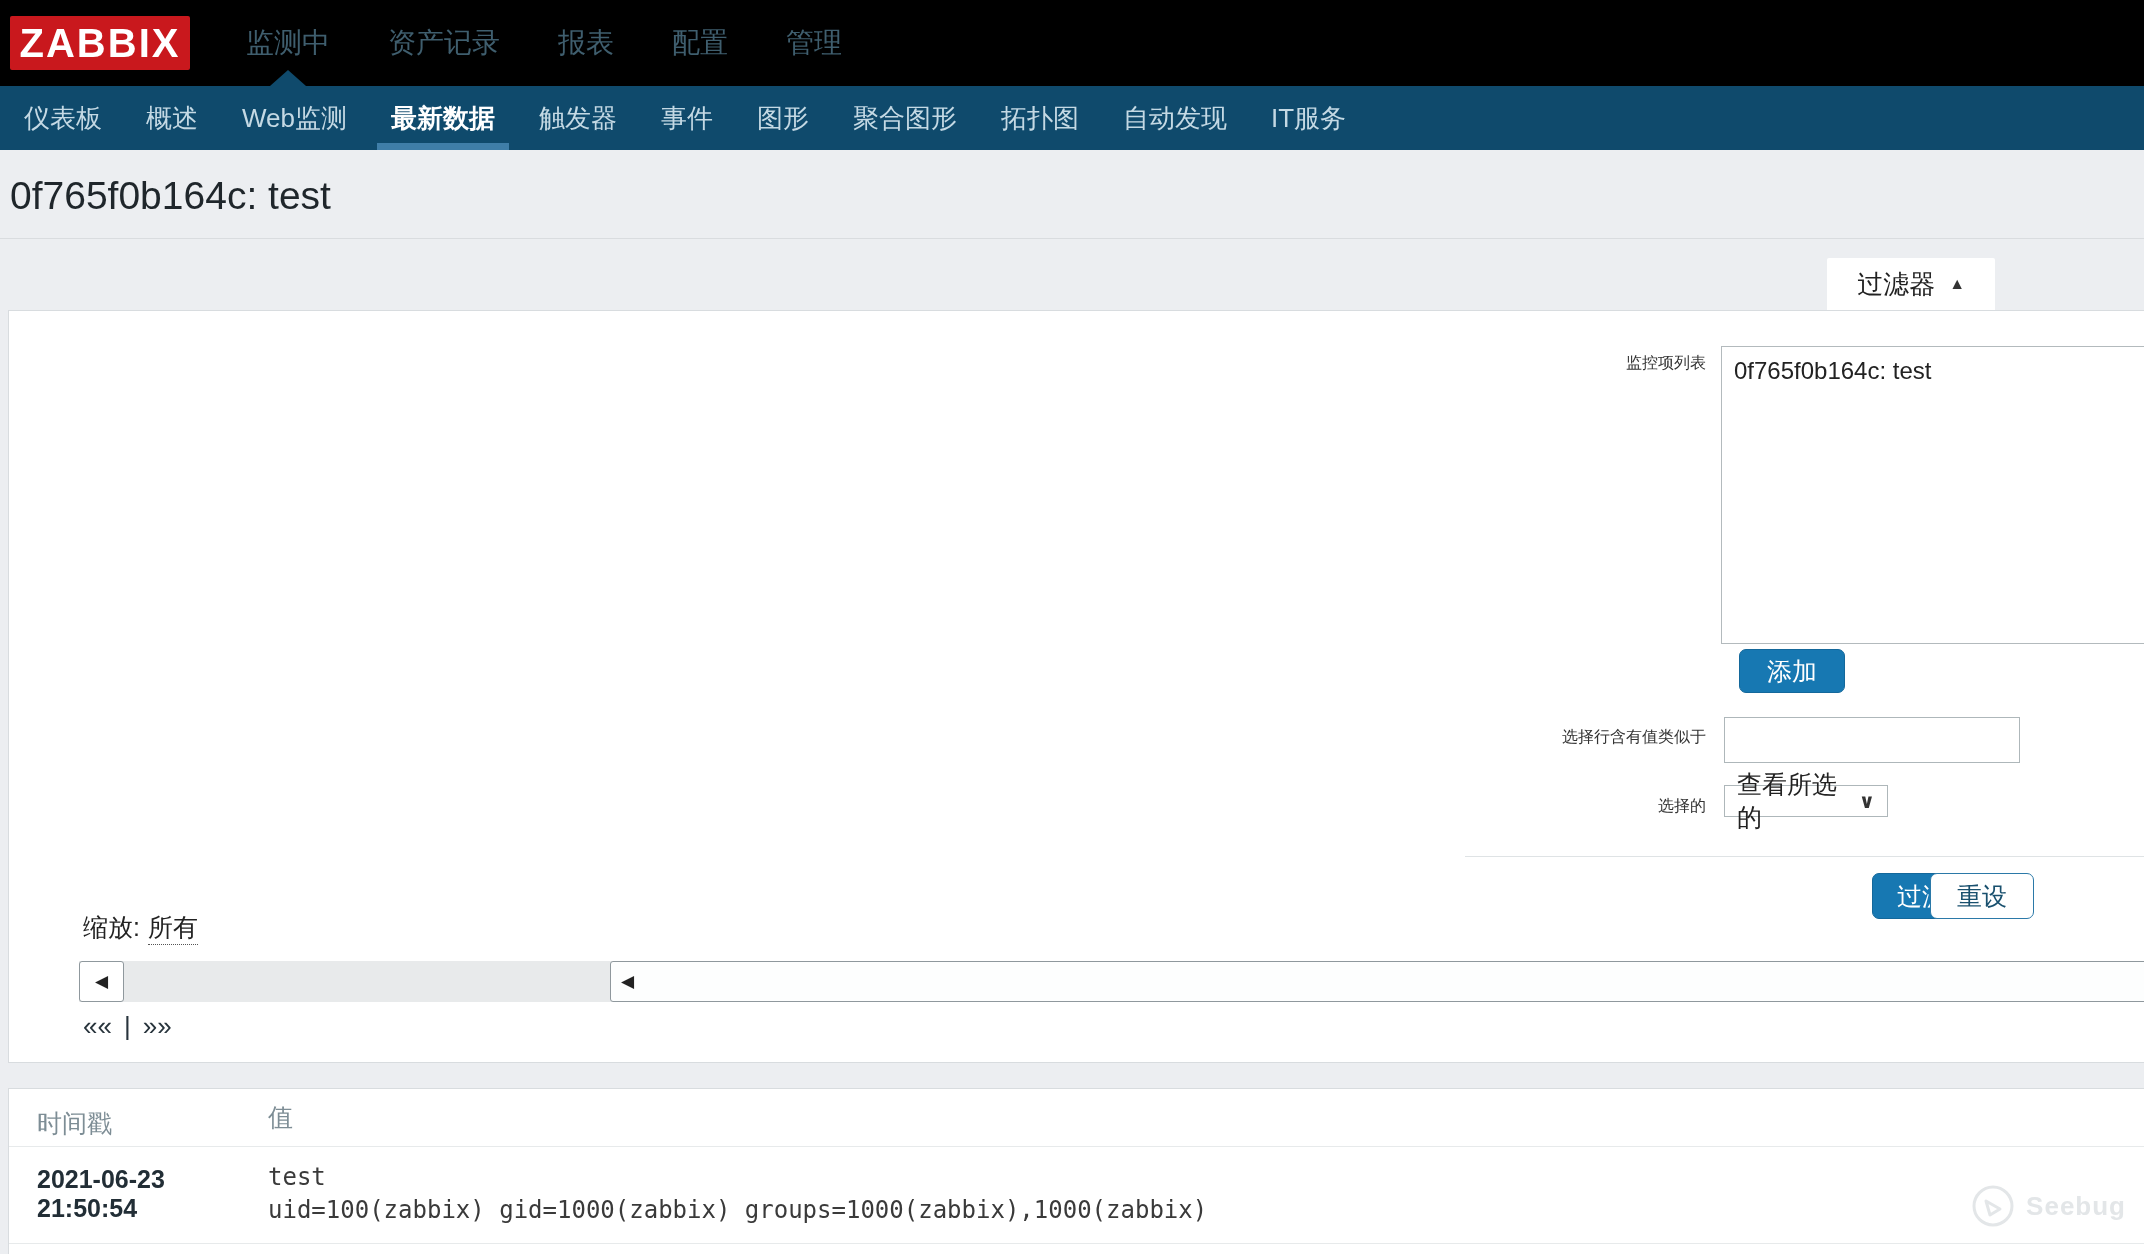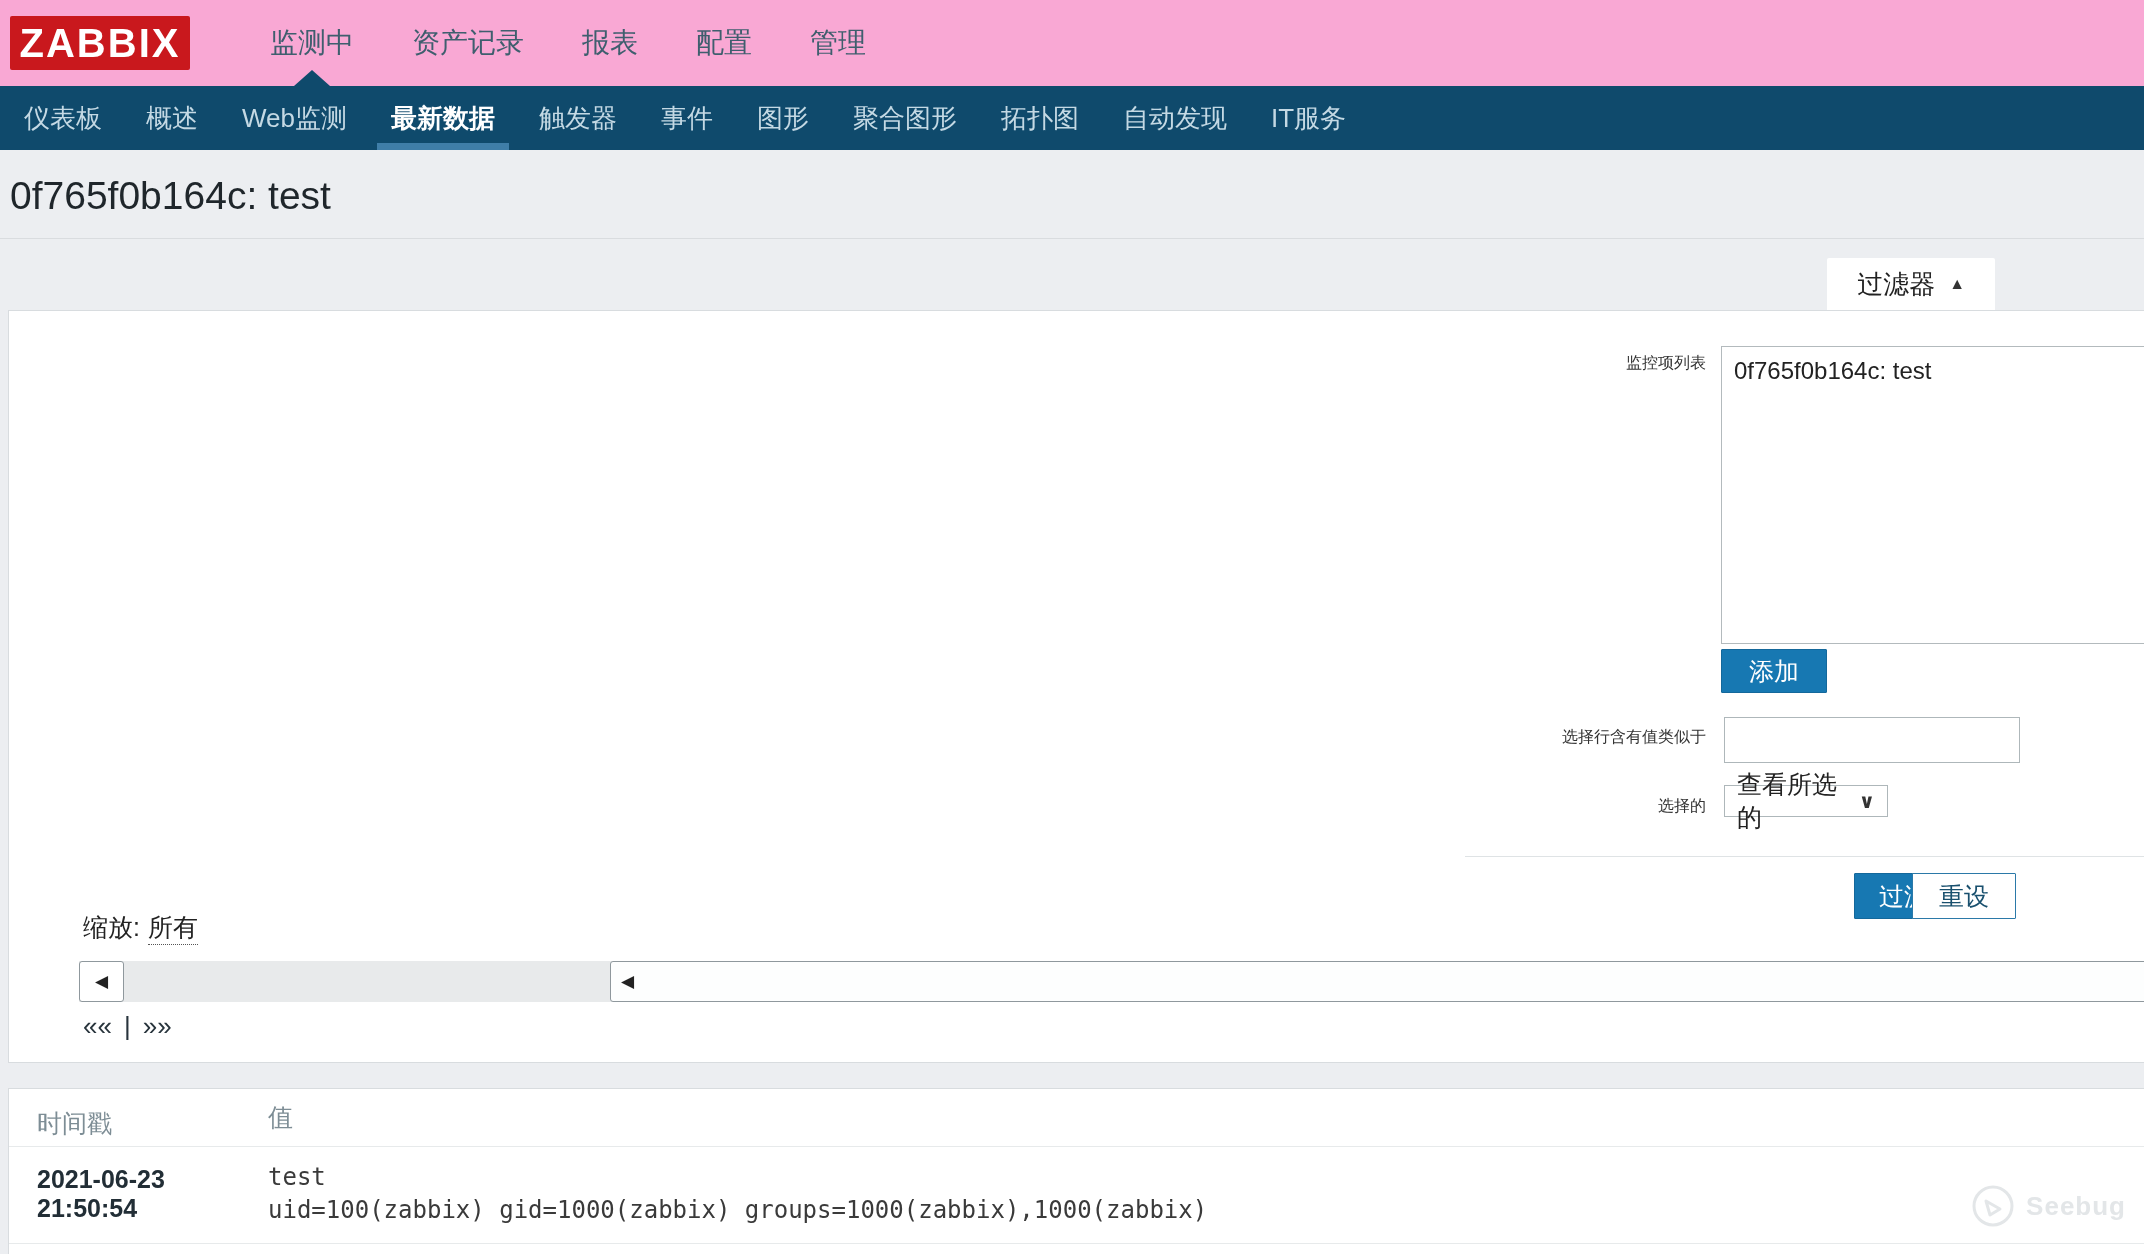--- a/index.html
+++ b/index.html
@@ -1,21 +1,21 @@
 <!DOCTYPE html>
 <html><head>
 <meta charset="utf-8">
 <style>
   * { box-sizing: border-box; margin: 0; padding: 0; }
   html,body { background:#fff; }
   body { font-family: "Liberation Sans", "DejaVu Sans", sans-serif; }
   .page { position:relative; width:2144px; height:1254px; background:#eceef1; overflow:hidden; }
 
   
-  .header { position:relative; height:86px; background:#f9a8d4; display:flex; align-items:center;gap:24px; }
+  .header { position:relative; height:86px; background:#000000; display:flex; align-items:center; }
   .logo { margin-left:10px; width:180px; height:54px; background:#c9181d; color:#fff;
           font-size:40px; font-weight:bold; letter-spacing:2px; display:flex;
           align-items:center; justify-content:center; border-radius:2px; cursor:pointer; }
   .top-menu { display:flex; margin-left:56px; gap:58px; height:100%; align-items:center; }
   .menu-item { position:relative; font-size:28px; color:#3f5e6e; height:100%;
                display:flex; align-items:center; cursor:pointer;justify-content:flex-end; }
   .menu-pointer { position:absolute; bottom:0; left:50%; transform:translateX(-50%);
                   width:0; height:0; border-left:18px solid transparent;
                   border-right:18px solid transparent; border-bottom:16px solid #0f4a6c; }
 
@@ -38,22 +38,22 @@
                 padding:0 30px; font-size:26px; color:#222; cursor:pointer; z-index:3; }
   .filter-tab .caret { font-size:16px; color:#333; }
 
   
   .filter-panel { position:absolute; top:310px; left:8px; right:0; height:753px;
                   background:#ffffff; border:1px solid #d8dcdf; border-right:none; overflow:hidden; z-index:2; }
   .flabel { position:absolute; right:438px; font-size:16px; color:#333; white-space:nowrap; }
   .items-listbox { position:absolute; left:1712px; right:-3px; top:35px; height:298px;
                    background:#fff; border:1px solid #b3babd; overflow:auto; }
   .items-listbox .opt { padding:10px 12px; font-size:24px; color:#222; cursor:pointer; }
-  .btn { display:flex; align-items:center; justify-content:center; border-radius:1px;
-         font-size:25px; cursor:pointer; border:1px solid transparent; }
+  .btn { display:flex; align-items:center; justify-content:center; border-radius:7px;
+         font-size:25px; cursor:pointer; border:1px solid transparent;margin-left:18px; }
   .btn-blue { background:#1778b2; color:#fff; border-color:#14689b; }
   .btn-alt { background:#fff; color:#19506e; border:1px solid #2b79a8; }
   .add-btn { position:absolute; left:1712px; top:338px; width:106px; height:44px; }
   .like-input { position:absolute; left:1715px; top:406px; width:296px; height:46px;
                 border:1px solid #aeb7ba; font-size:24px; padding:0 10px; color:#222;
                 font-family:"Liberation Sans","DejaVu Sans",sans-serif; }
   .select-box { position:absolute; left:1715px; top:474px; width:164px; height:32px;
                 border:1px solid #aeb7ba; background:#fff; display:flex; align-items:center;
                 justify-content:space-between; padding:8px 12px; font-size:25px; color:#222; cursor:pointer; }
   .select-box .chev { font-size:20px; font-weight:bold; color:#333; }

